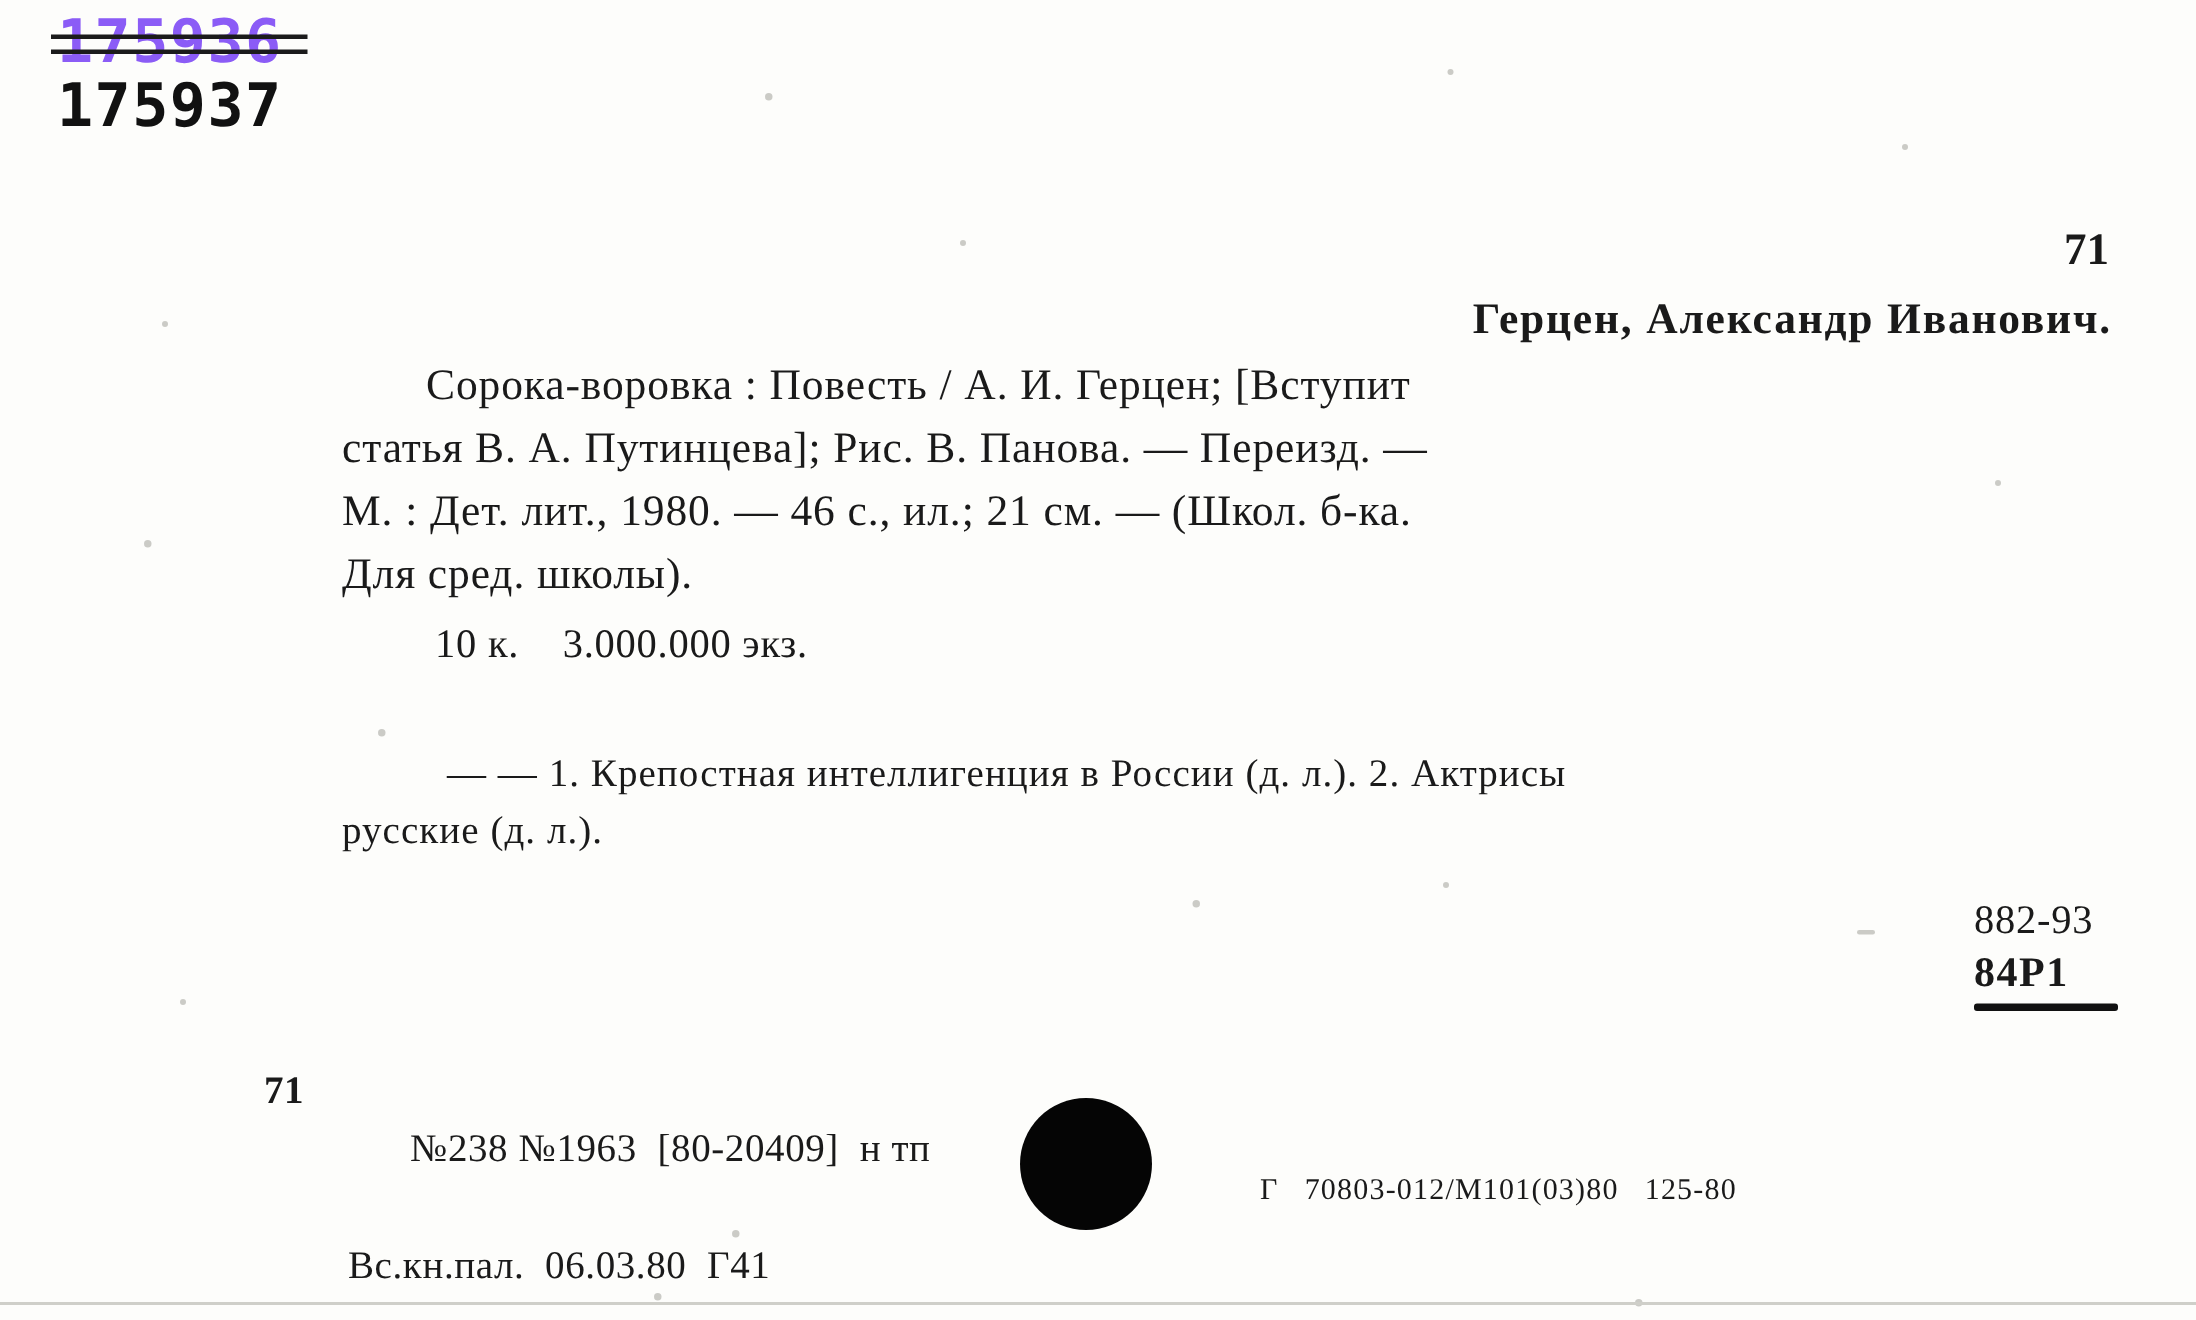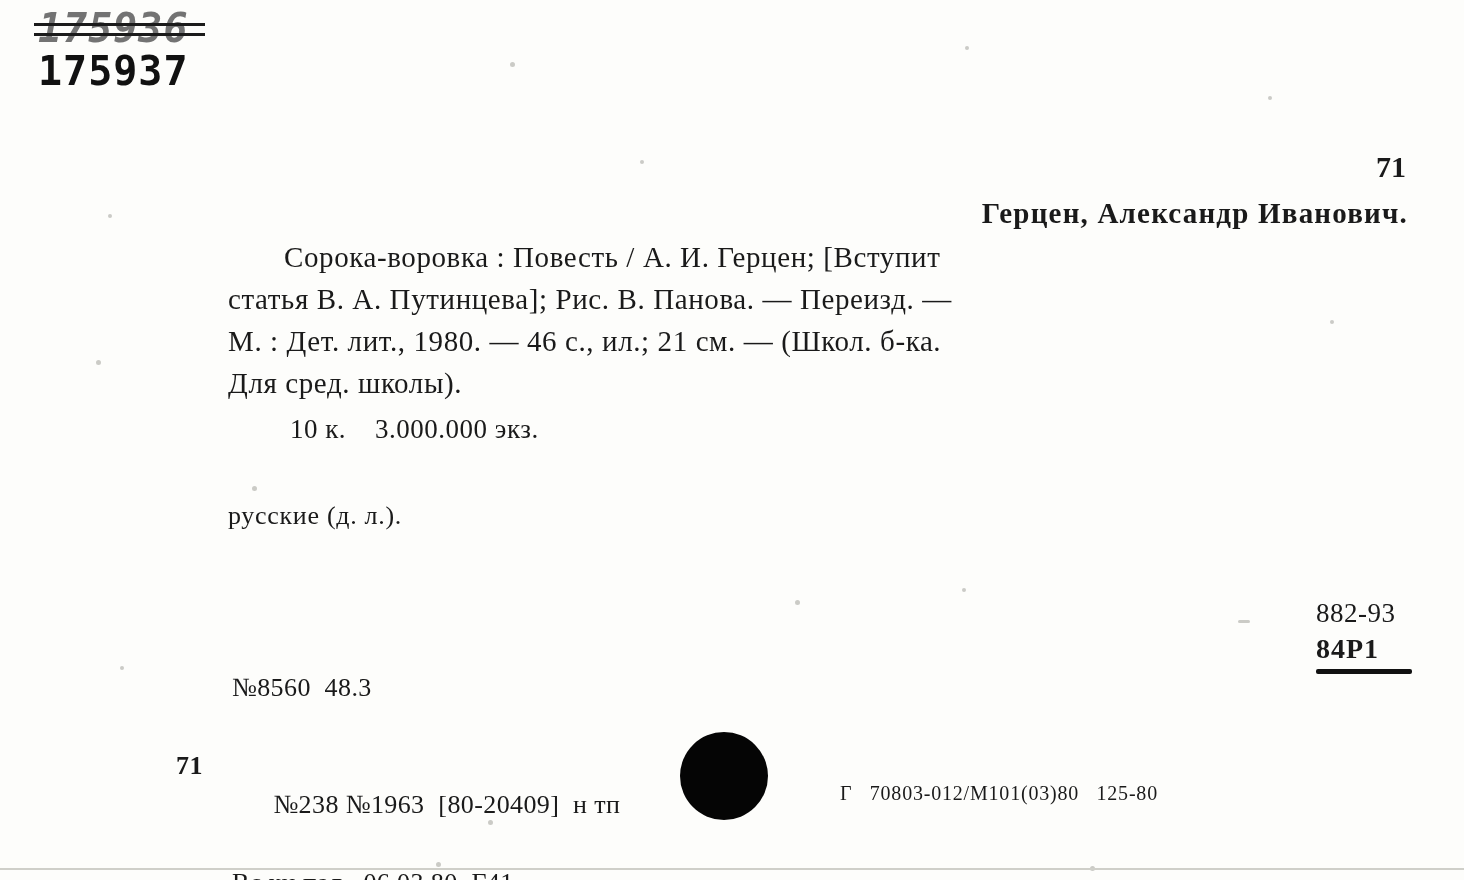--- a/index.html
+++ b/index.html
@@ -33,22 +33,21 @@
     font-family: "DejaVu Sans Mono", monospace;
     font-weight: bold;
     font-size: 40px;
     letter-spacing: 1px;
     color: #111;
     line-height: 1.02;
   }
   .accession .struck {
     position: relative;
     display: inline-block;
-    color: #737373;
-    font-style: italic;
+    color: #8b5cf6;
   }
   .accession .struck::after,
   .accession .struck::before {
     content: "";
     position: absolute;
     left: -4px;
     right: -16px;
     height: 3px;
     background: #1b1b1b;
   }
@@ -214,32 +213,32 @@
     <div class="heading">Герцен, Александр Иванович.</div>
     <div class="body-lines">
       <span class="ln indent">Сорока-воровка : Повесть / А. И. Герцен; [Вступит</span>
       <span class="ln">статья В. А. Путинцева]; Рис. В. Панова. — Переизд. —</span>
       <span class="ln">М. : Дет. лит., 1980. — 46 с., ил.; 21 см. — (Школ. б-ка.</span>
       <span class="ln">Для сред. школы).</span>
       <span class="price-line">10 к.    3.000.000 экз.</span>
     </div>
 
     <div class="subjects">
+      <span class="ln indent">— — 1. Крепостная интеллигенция в России (д. л.). 2. Актрисы</span>
       <span class="ln">русские (д. л.).</span>
     </div>
   </div>
 
   <div class="codes">
     <span class="udc">882-93</span>
     <span class="bbk">84Р1</span>
     <span class="rule"></span>
   </div>
 
   <div class="ledger">
-    <span class="ln">№8560  48.3</span>
     <span class="ln r2">
       <span class="row-flag">71</span>
       <span>№238 №1963  [80-20409]  н тп</span>
     </span>
     <span class="ln">Вс.кн.пал.  06.03.80  Г41</span>
   </div>
 
   <div class="blot"></div>
 
   <div class="imprint">Г   70803-012/М101(03)80   125-80</div>

